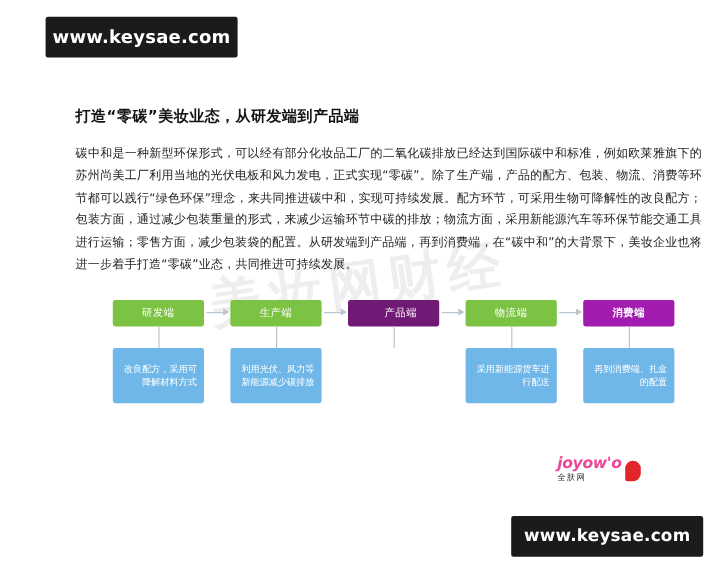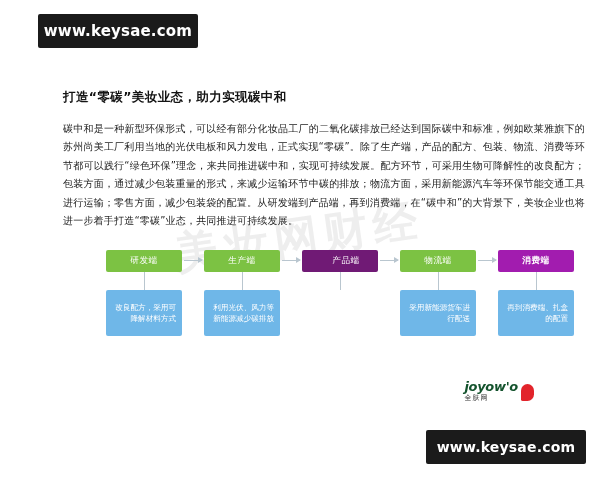--- a/index.html
+++ b/index.html
@@ -97,21 +97,21 @@
     letter-spacing: 6px;
     transform: rotate(-8deg);
     pointer-events: none;
     white-space: nowrap;
     font-family: "DejaVu Sans", "Liberation Sans", sans-serif;
   }
 
   
   .flow {
     position: absolute;
-    left: 82px;
+    left: 70px;
     top: 250px;
     width: 460px;
     height: 110px;
   }
   .flow-col {
     position: absolute;
     top: 0;
     width: 76px;
   }
   .flow-top {
@@ -172,21 +172,21 @@
   }
   .logo-text {
     display: flex;
     flex-direction: column;
     align-items: flex-start;
     line-height: 1;
   }
   .logo-main {
     font-size: 13px;
     font-weight: bold;
-    color: #14532d;
+    color: #ec4899;
     letter-spacing: -0.3px;
     font-style: italic;
   }
   .logo-sub {
     font-size: 7px;
     color: #333333;
     margin-top: 2px;
     letter-spacing: 1px;
   }
   .logo-mark {
@@ -200,21 +200,21 @@
 </head>
 <body>
 
 <div class="page">
 
   <div class="top-banner">
     <span class="site">www.keysae.com</span>
   </div>
 
   <div class="article">
-    <h1 class="headline">打造“零碳”美妆业态，助力实现碳中和</h1>
+    <h1 class="headline">打造“零碳”美妆业态，从研发端到产品端</h1>
     <p class="body-text">碳中和是一种新型环保形式，可以经有部分化妆品工厂的二氧化碳排放已经达到国际碳中和标准，例如欧莱雅旗下的苏州尚美工厂利用当地的光伏电板和风力发电，正式实现“零碳”。除了生产端，产品的配方、包装、物流、消费等环节都可以践行“绿色环保”理念，来共同推进碳中和，实现可持续发展。配方环节，可采用生物可降解性的改良配方；包装方面，通过减少包装重量的形式，来减少运输环节中碳的排放；物流方面，采用新能源汽车等环保节能交通工具进行运输；零售方面，减少包装袋的配置。从研发端到产品端，再到消费端，在“碳中和”的大背景下，美妆企业也将进一步着手打造“零碳”业态，共同推进可持续发展。</p>
   </div>
 
   <div class="watermark">美妆网财经</div>
 
   <div class="flow">
 
     <div class="flow-col" style="left:0px;">
       <div class="flow-top" style="background:#7cc243;">研发端</div>
       <div class="flow-stem"></div>

